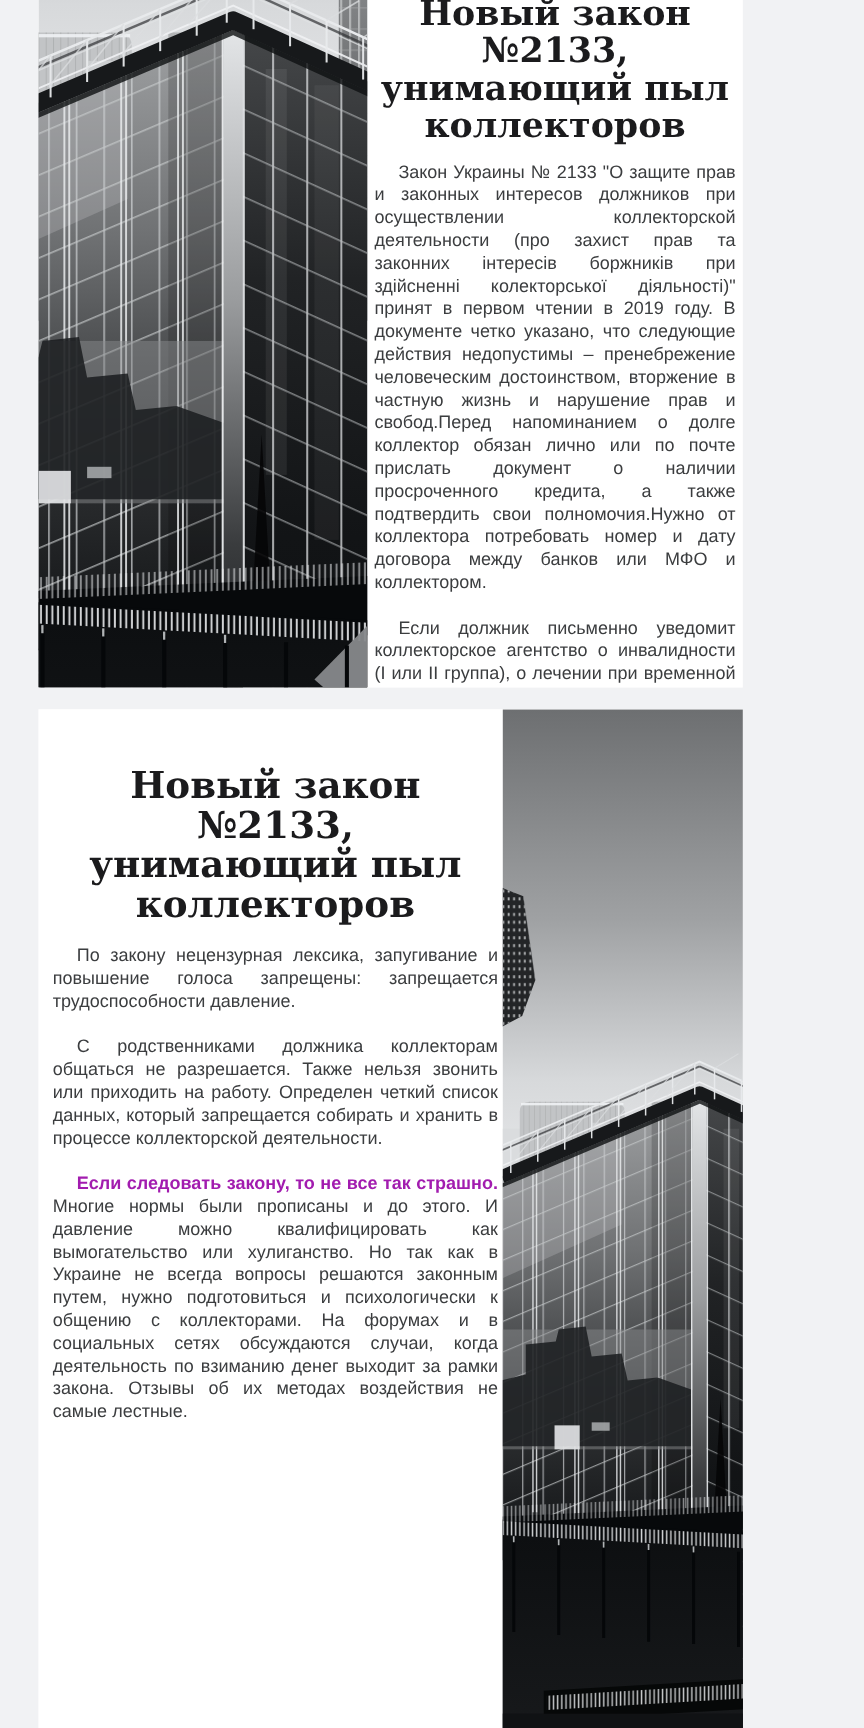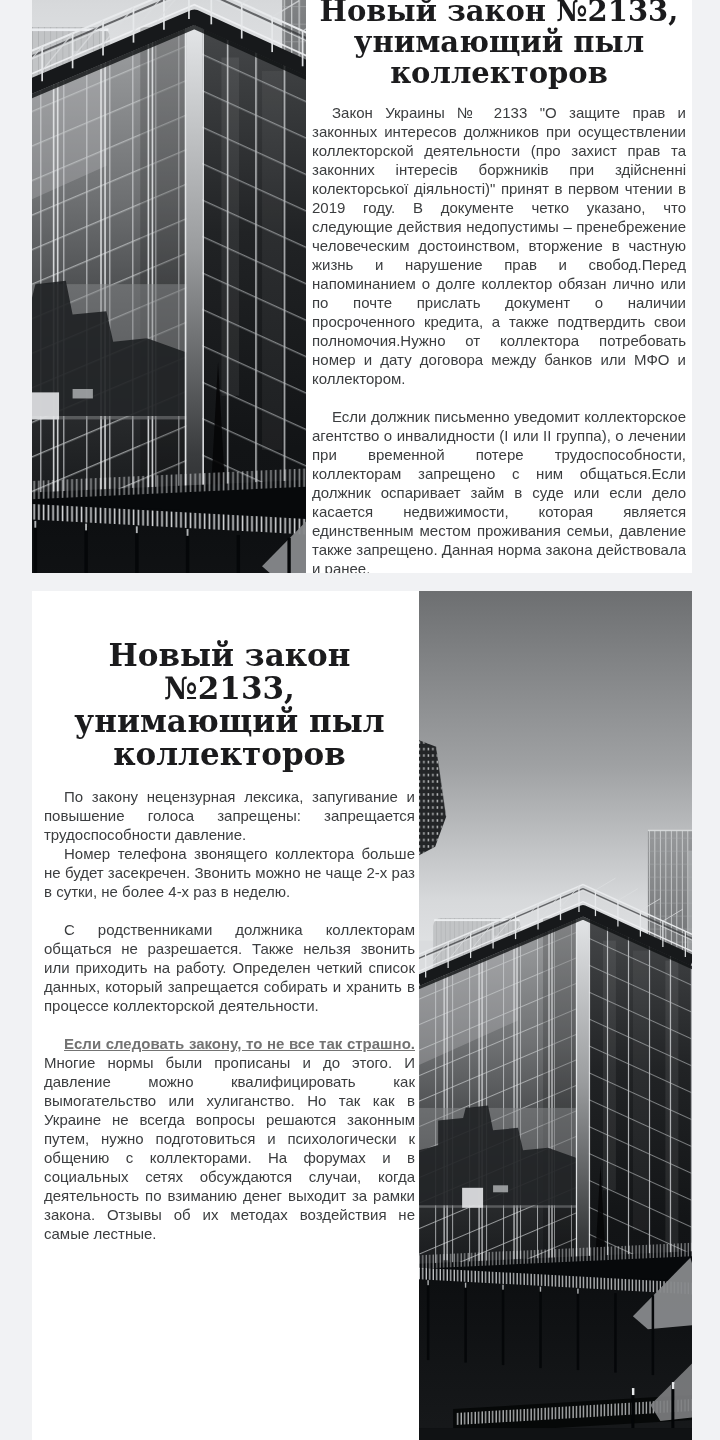--- a/index.html
+++ b/index.html
@@ -5,21 +5,21 @@
   html,body{margin:0;padding:0;}
   body{
     width:720px;height:1440px;
     background:#f1f2f4;
     font-family:"Liberation Sans", sans-serif;
     overflow:hidden;
     position:relative;
   }
   .stage{position:relative;width:720px;height:1440px;overflow:hidden;}
   .page{
-    position:absolute;left:32px;width:660px;background:#ffffff;
+    position:absolute;left:32px;width:587px;background:#ffffff;
     overflow:hidden;
   }
   .page-1{top:0;height:573px;display:flex;}
   .page-2{top:591px;height:849px;display:flex;}
   .photo{flex:0 0 auto;display:block;}
   .photo svg{display:block;}
   .text-col-1{
     flex:1 1 auto;padding:0 6px;box-sizing:border-box;
   }
   .text-col-2{
@@ -36,21 +36,21 @@
   .headline-2{font-size:31px;line-height:33px;padding-top:48px;margin:0 0 16px 0;}
   .body-text p{
     font-size:15px;line-height:19px;
     color:#3b3d3f;
     text-align:justify;
     text-indent:20px;
     margin:19px 0 0 0;
   }
   .body-text p:first-of-type{margin-top:0;}
   .body-text p.no-gap{margin-top:0;}
-  .body-text strong{color:#737373;text-decoration:underline;}
+  .body-text strong{color:#a21caf;}
 </style>
 </head>
 <body>
 
 <svg width="0" height="0" style="position:absolute">
   <defs>
     <linearGradient id="gSky" x1="0" y1="0" x2="0" y2="1000" gradientUnits="userSpaceOnUse">
       <stop offset="0" stop-color="#6d6f71"></stop>
       <stop offset="0.35" stop-color="#9fa1a3"></stop>
       <stop offset="0.62" stop-color="#d7d9db"></stop>
@@ -284,21 +284,20 @@
 
   <section class="page page-2">
     <div class="text-col-2">
       <h1 class="headline headline-2">
         <span>Новый закон №2133,</span>
         <span>унимающий пыл</span>
         <span>коллекторов</span>
       </h1>
       <div class="body-text">
         <p>По закону нецензурная лексика, запугивание и повышение голоса запрещены: запрещается трудоспособности давление.</p>
-        <p class="no-gap">Номер телефона звонящего коллектора больше не будет засекречен. Звонить можно не чаще 2-х раз в сутки, не более 4-х раз в неделю.</p>
         <p>С родственниками должника коллекторам общаться не разрешается. Также нельзя звонить или приходить на работу. Определен четкий список данных, который запрещается собирать и хранить в процессе коллекторской деятельности.</p>
         <p><strong>Если следовать закону, то не все так страшно.</strong><span> Многие нормы были прописаны и до этого. И давление можно квалифицировать как вымогательство или хулиганство. Но так как в Украине не всегда вопросы решаются законным путем, нужно подготовиться и психологически к общению с коллекторами. На форумах и в социальных сетях обсуждаются случаи, когда деятельность по взиманию денег выходит за рамки закона. Отзывы об их методах воздействия не самые лестные.</span></p>
       </div>
     </div>
     <div class="photo">
       <svg width="273" height="849" viewBox="0 0 550 1700" preserveAspectRatio="xMidYMid slice">
         <use href="#scene"></use>
       </svg>
     </div>
   </section>

